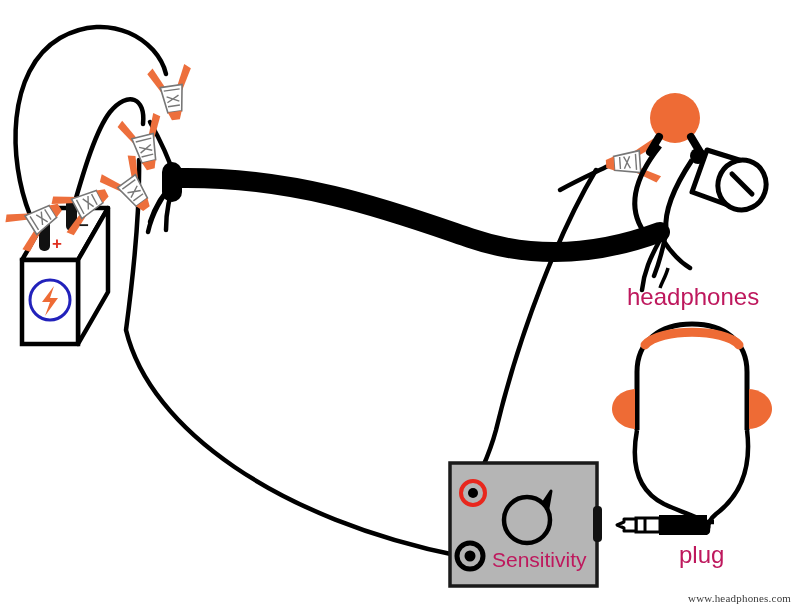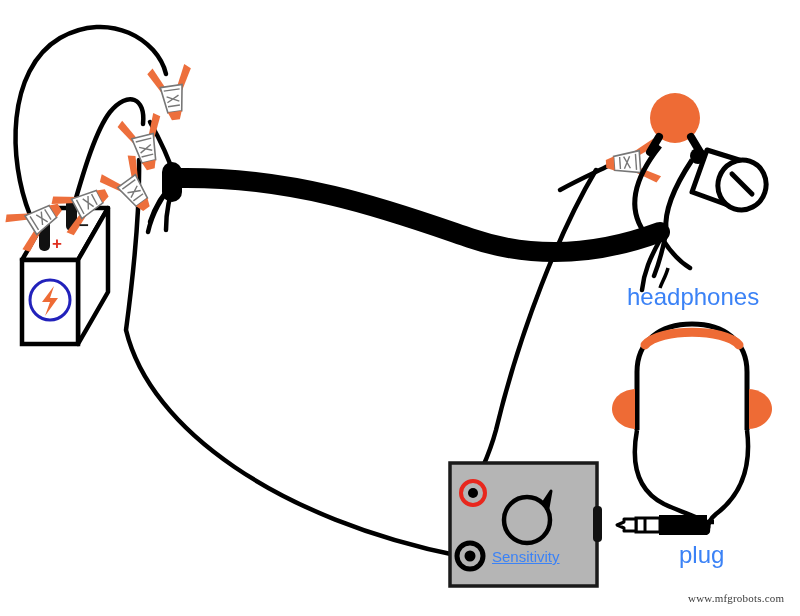--- a/index.html
+++ b/index.html
@@ -8,27 +8,27 @@
     width:800px;height:616px;
     font-family:"Liberation Sans", sans-serif;
     overflow:hidden;
     position:relative;
   }
   #stage{position:relative;width:800px;height:616px;background:#fff;}
   #diagram{position:absolute;left:0;top:0;width:800px;height:616px;}
   .lbl{
     position:absolute;
     font-family:"Liberation Sans", sans-serif;
-    color:#3b82f6;
+    color:#be185d;
     white-space:nowrap;
     user-select:none;
   }
   #label-headphones{left:627px;top:283px;font-size:24px;}
   #label-plug{left:651px;top:541px;font-size:24px;margin-left:28px;}
-  #label-sensitivity{left:492px;top:548px;font-size:15px;text-decoration:underline;}
+  #label-sensitivity{left:492px;top:548px;font-size:21px;}
   #label-plus{left:52px;top:234px;font-size:17px;color:#e03020;font-weight:bold;}
   #label-minus{left:79px;top:216px;font-size:17px;color:#1a1a1a;font-weight:bold;}
   #watermark{
     left:688px;top:592px;font-size:11px;
     font-family:"Liberation Serif", serif;
     color:#3a3a3a;letter-spacing:.2px;
   }
 </style>
 </head>
 <body>
@@ -181,15 +181,15 @@
   <div class="lbl" id="label-headphones">headphones</div>
 
   <div class="lbl" id="label-plug">plug</div>
 
   <div class="lbl" id="label-sensitivity">Sensitivity</div>
 
   <div class="lbl" id="label-plus">+</div>
 
   <div class="lbl" id="label-minus">−</div>
 
-  <div class="lbl" id="watermark">www.mfgrobots.com</div>
+  <div class="lbl" id="watermark">www.headphones.com</div>
 
 </div>
 
 </body></html>

